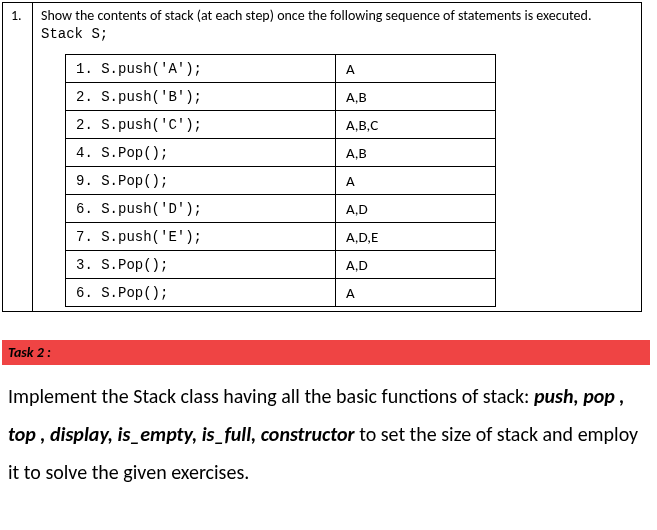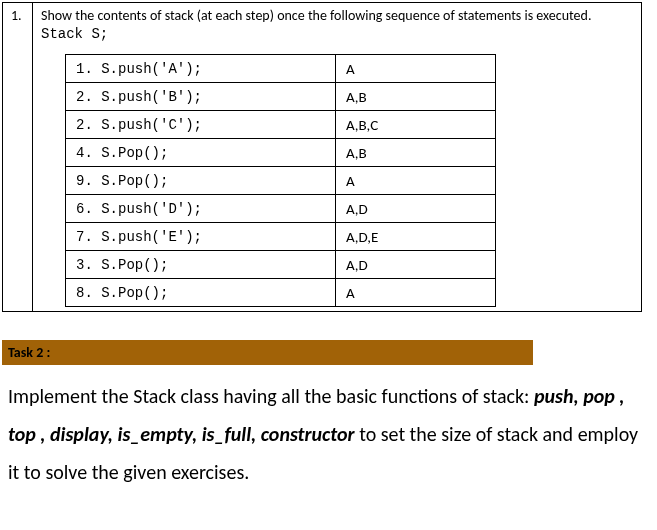--- a/index.html
+++ b/index.html
@@ -52,25 +52,26 @@
       width: 270px;
       font-family: 'Courier New', monospace;
       font-size: 14px;
     }
     .stack-cell {
       width: 160px;
       font-family: Calibri, Arial, sans-serif;
       font-size: 15px;
     }
     .task-header {
-      background: #a16207;
-      width: 531px;
+      background: #ef4444;
+      width: 648px;
       margin: 28px 2px 12px 2px;
       padding: 4px 6px;
       font-weight: bold;
+      font-style: italic;
       font-size: 14px;
     }
     .body-text {
       margin: 0 8px;
       font-size: 20px;
       line-height: 1.9;
     }
     .body-text strong {
       font-style: italic;
     }
@@ -116,21 +117,21 @@
         </tr>
         <tr>
           <td class="op-cell">7. S.push('E');</td>
           <td class="stack-cell">A,D,E</td>
         </tr>
         <tr>
           <td class="op-cell">3. S.Pop();</td>
           <td class="stack-cell">A,D</td>
         </tr>
         <tr>
-          <td class="op-cell">8. S.Pop();</td>
+          <td class="op-cell">6. S.Pop();</td>
           <td class="stack-cell">A</td>
         </tr>
       </tbody>
           </table>
     </td>
   </tr>
 </tbody>
   </table>
 
 <div class="task-header">Task 2 :</div>

